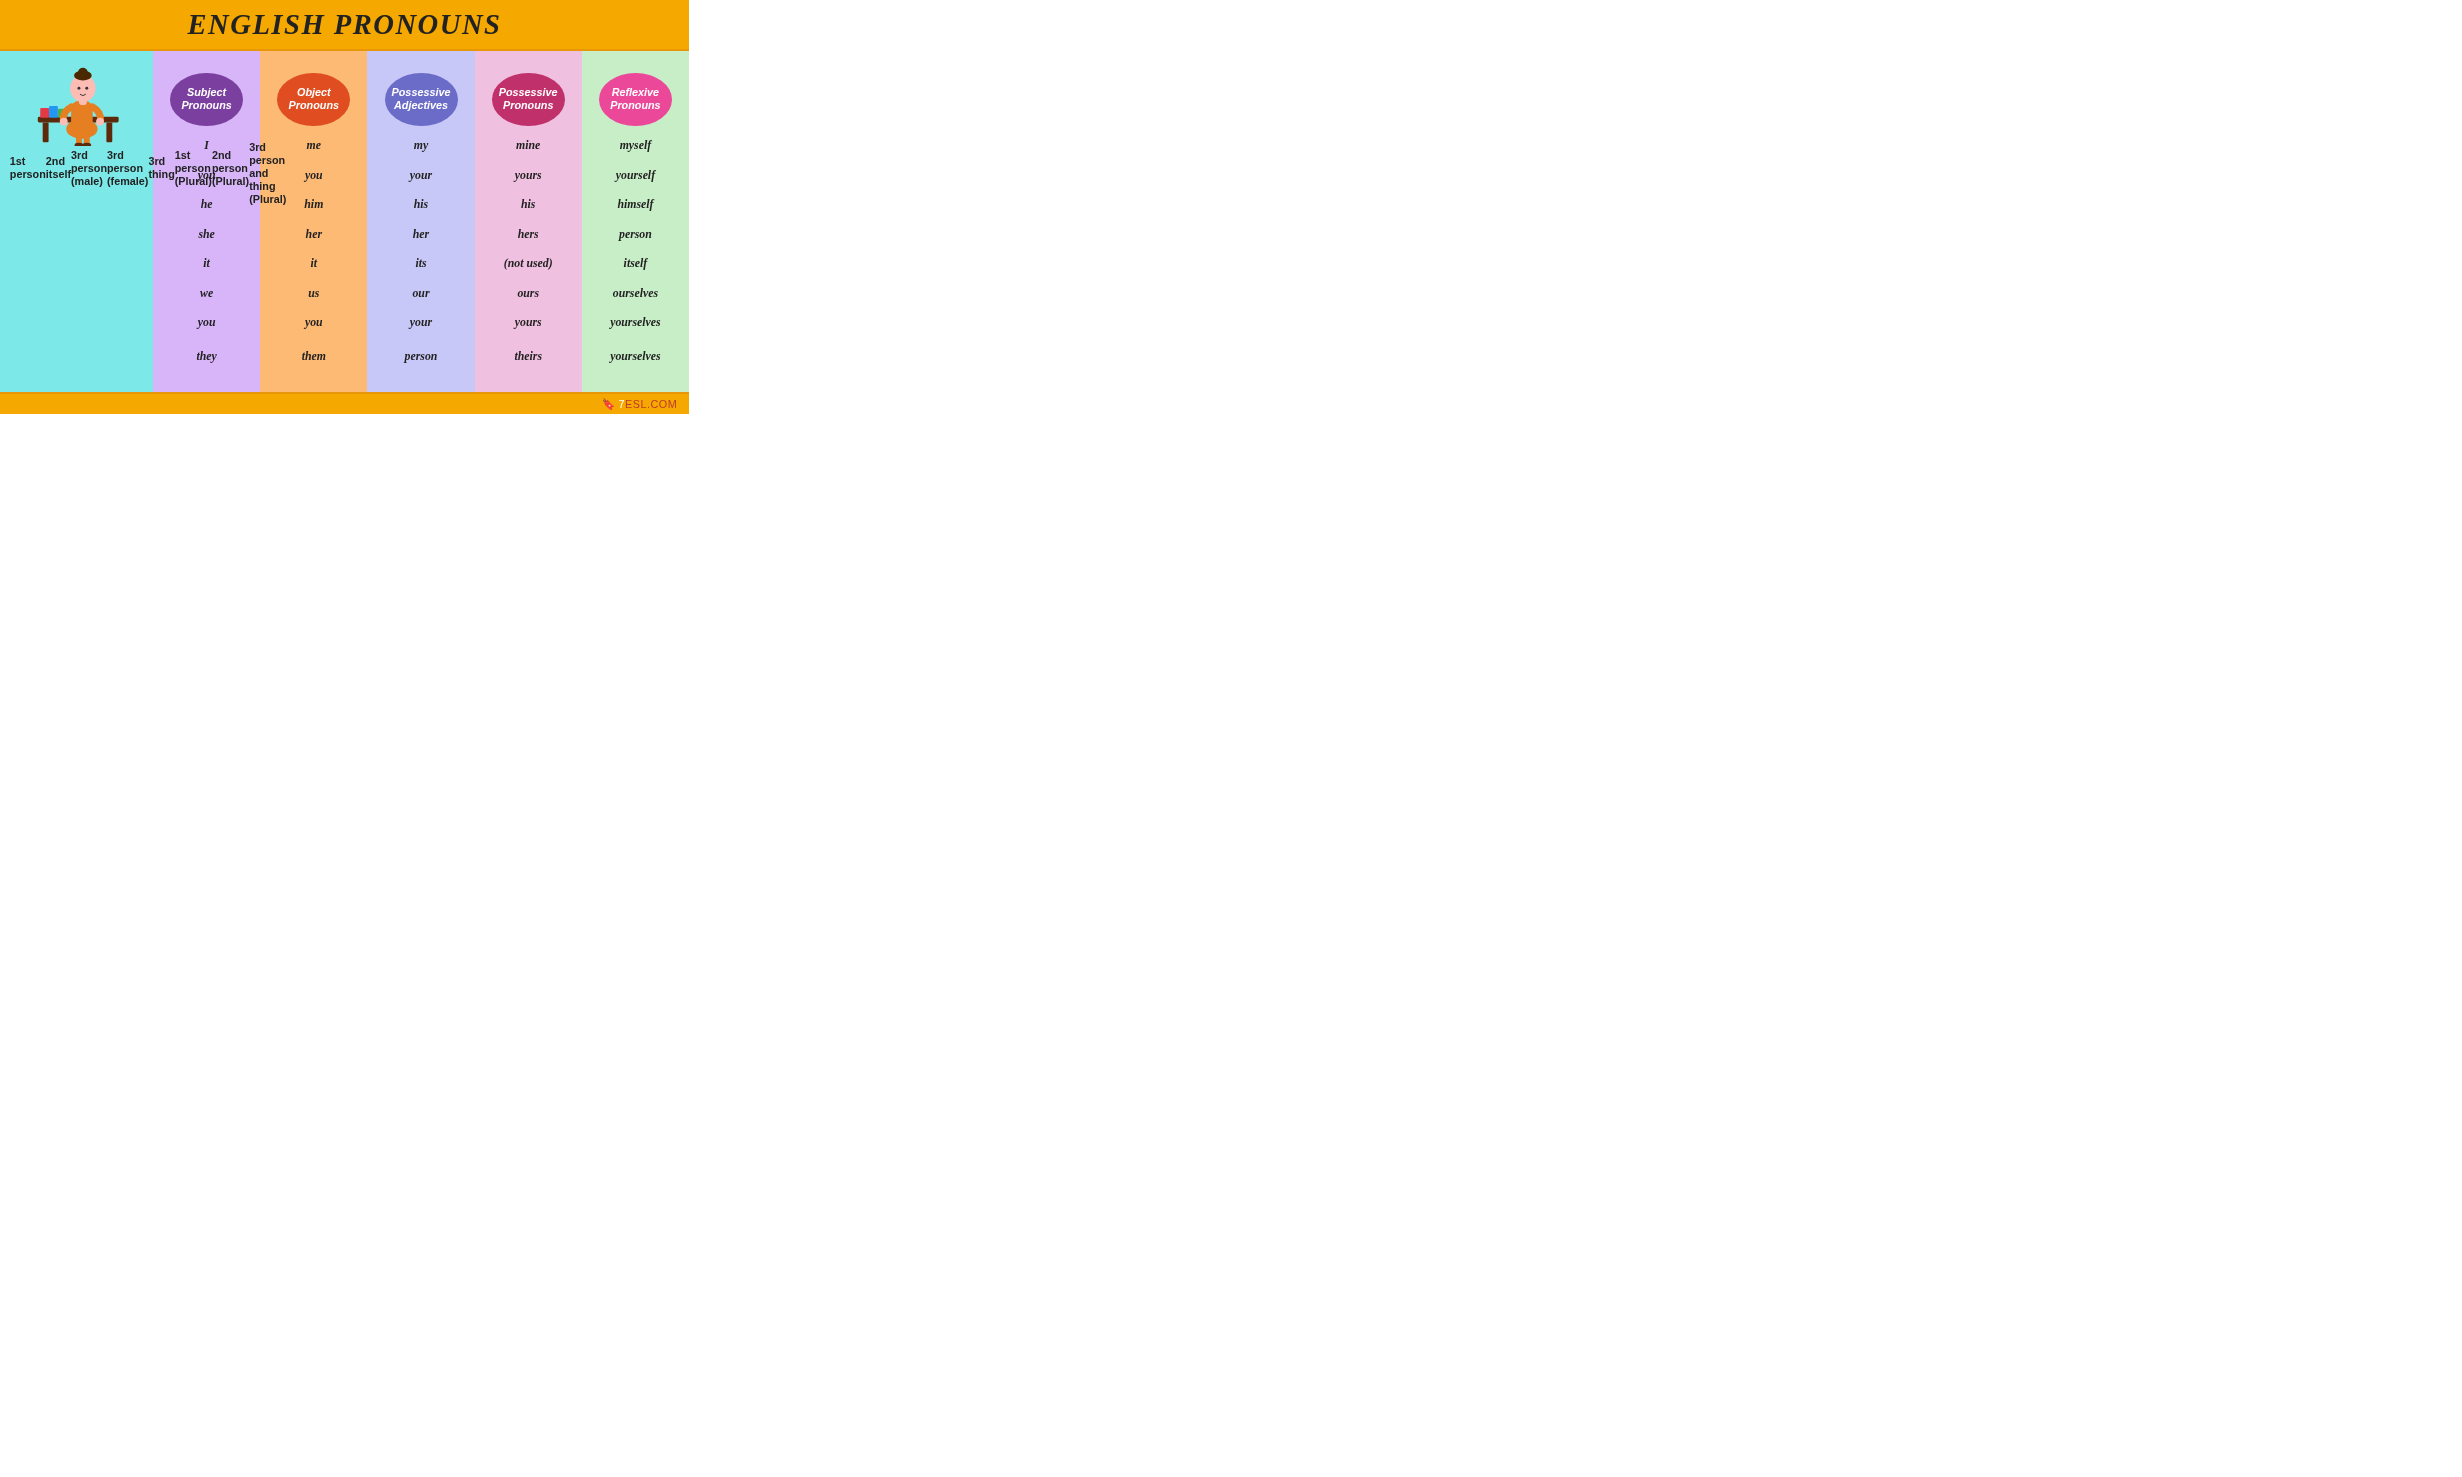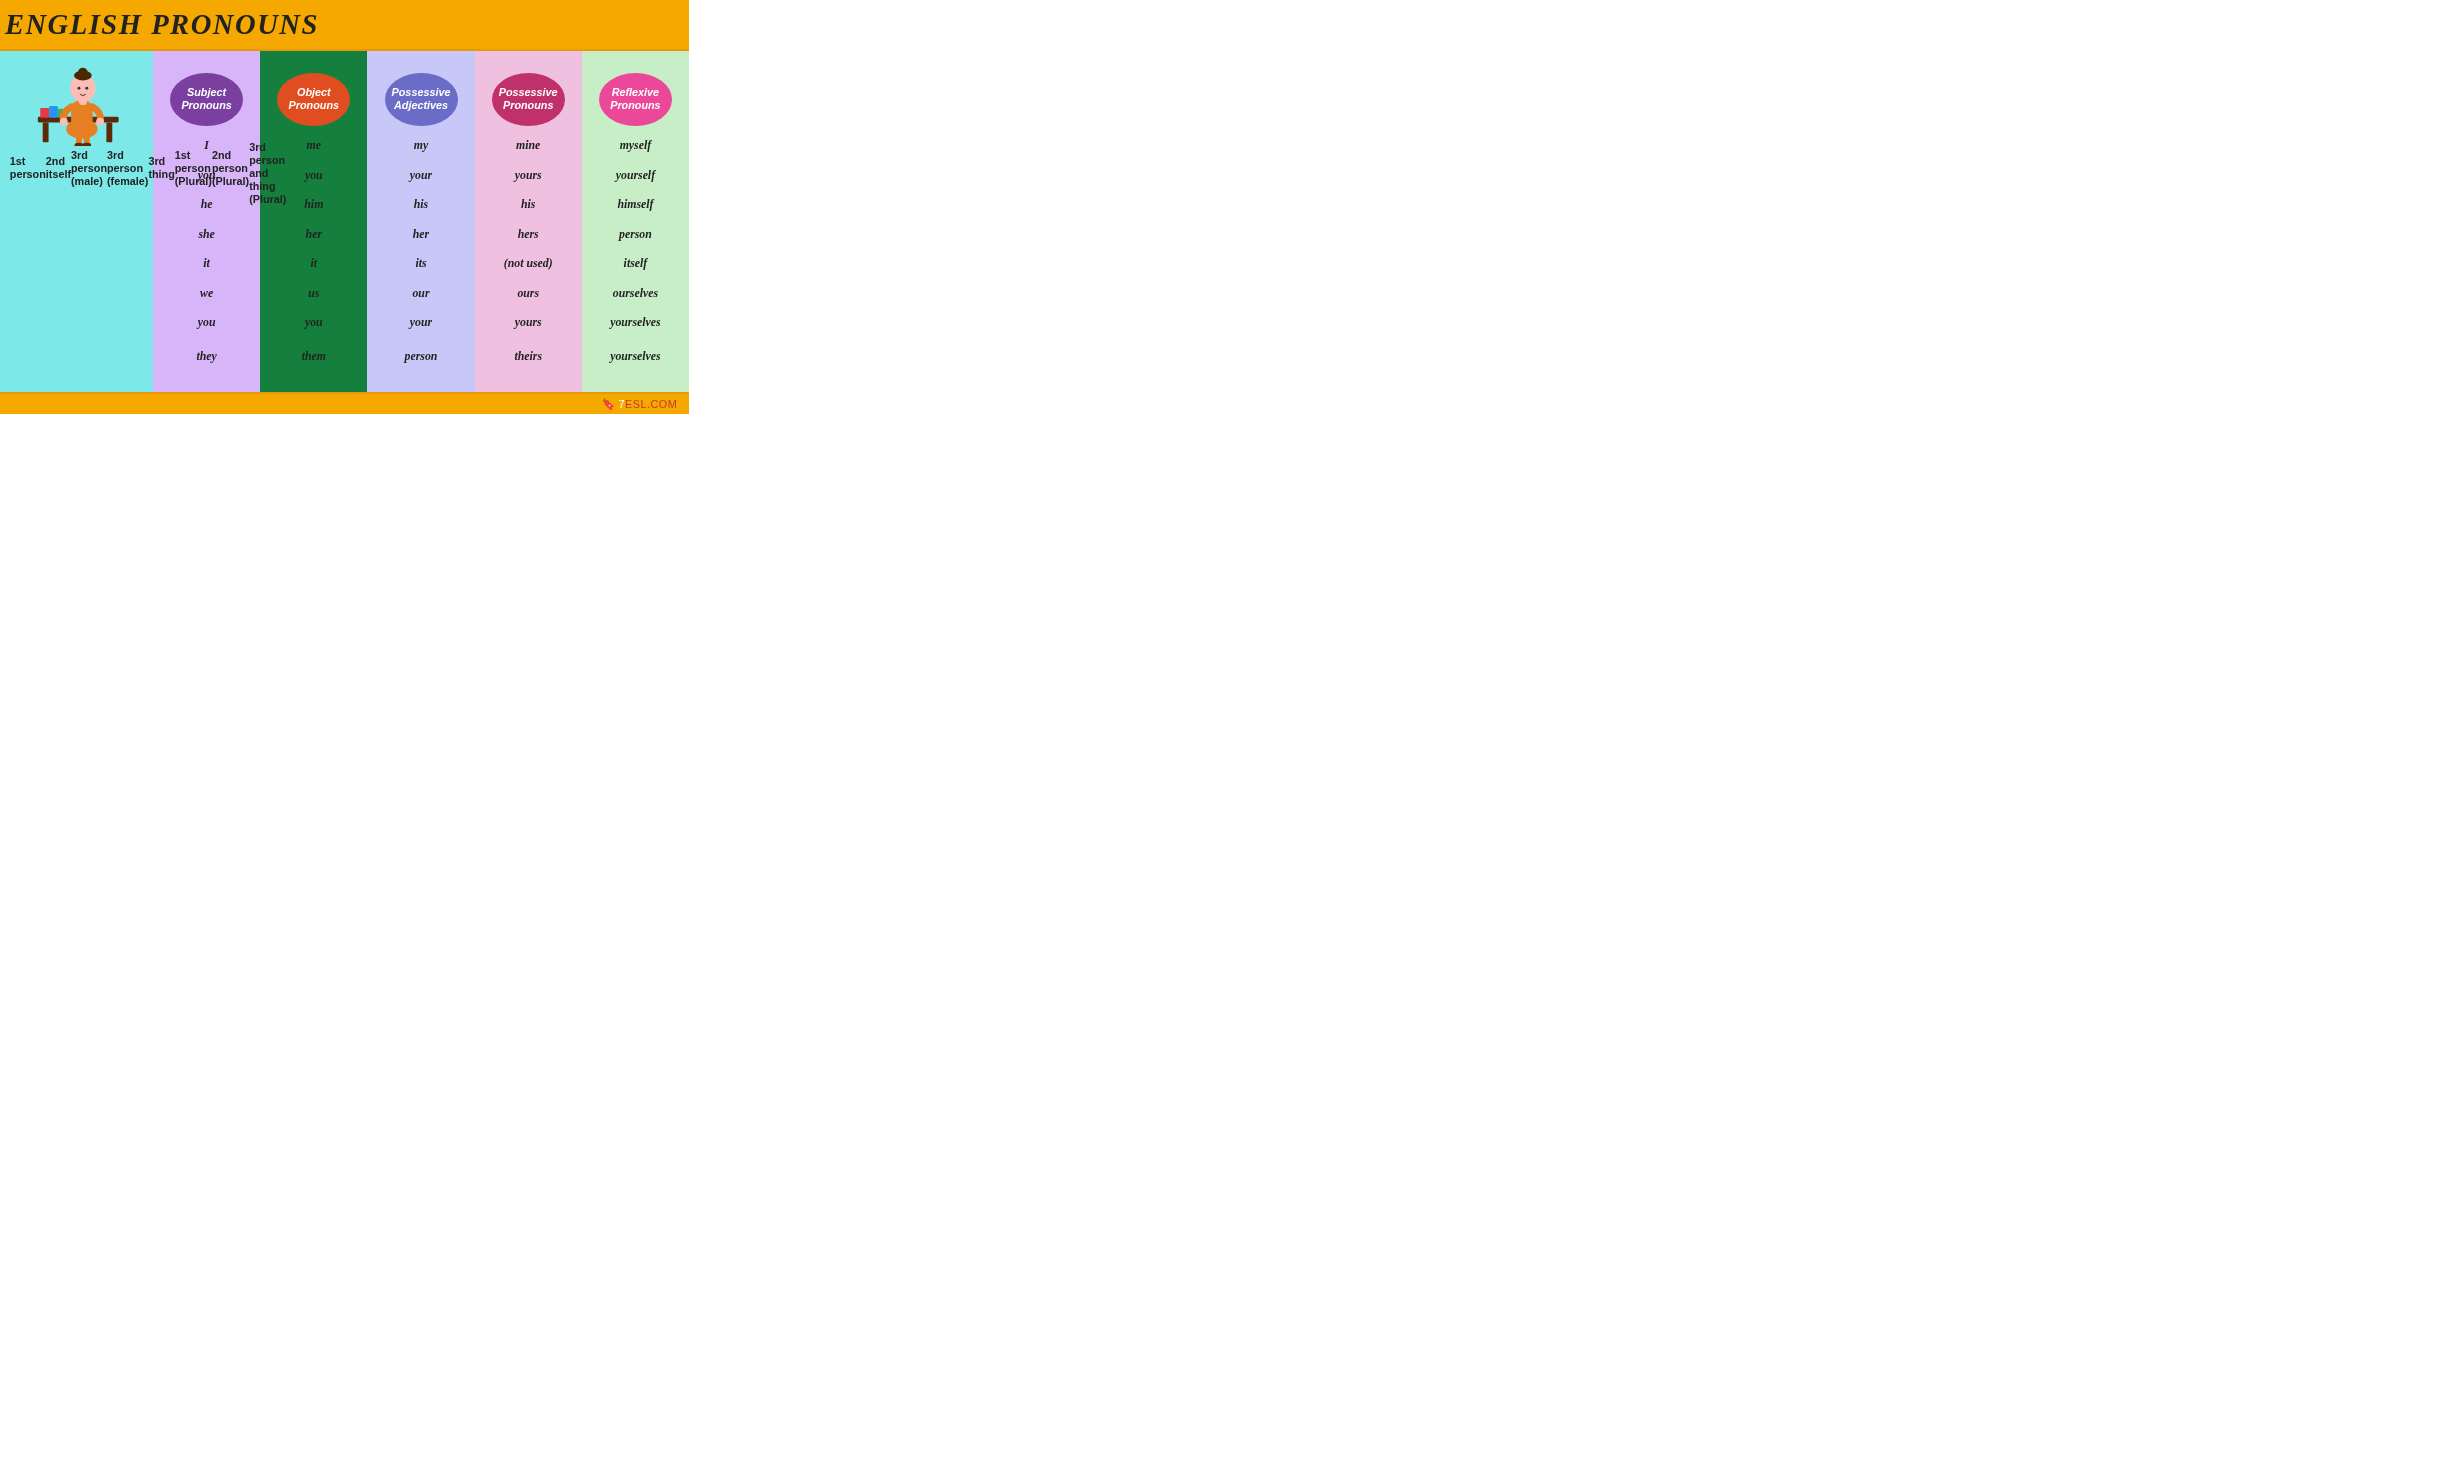--- a/index.html
+++ b/index.html
@@ -14,20 +14,21 @@
     .outer-wrapper {
       width: 100%;
       height: 100%;
       display: flex;
       flex-direction: column;
     }
 
     
     .title-banner {
       background: #F5A800;
+      text-align: center;
       padding: 8.9px 4.9px 7.9px;
       border-bottom: 2.5px solid #E8960A;
     }
     .title-banner h1 {
       font-size: 28.6px;
       font-weight: 900;
       color: #222;
       letter-spacing: 1.5px;
       font-style: italic;
       text-transform: uppercase;
@@ -94,21 +95,21 @@
     
     .pronoun-col {
       flex: 1;
       display: flex;
       flex-direction: column;
       align-items: center;
       padding: 16px 2px;
     }
 
     .col-subject { background: #D8B4F8; }
-    .col-object   { background: #15803d; }
+    .col-object   { background: #fdba74; }
     .col-possadj  { background: #C8C8F8; }
     .col-posspron { background: #F0C0E0; }
     .col-reflexive { background: #C8EEC8; }
 
     
     .col-header {
       border-radius: 50%;
       width: 73px;
       height: 73px;
       display: flex;

